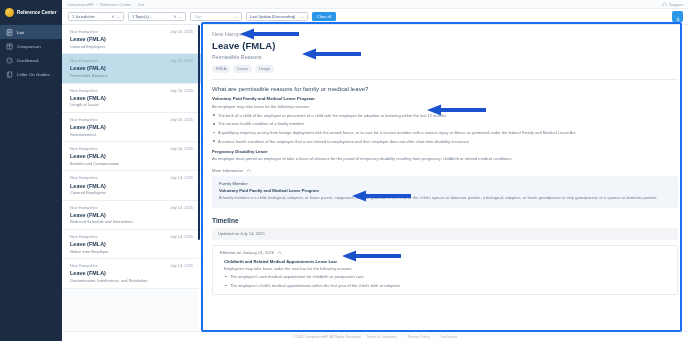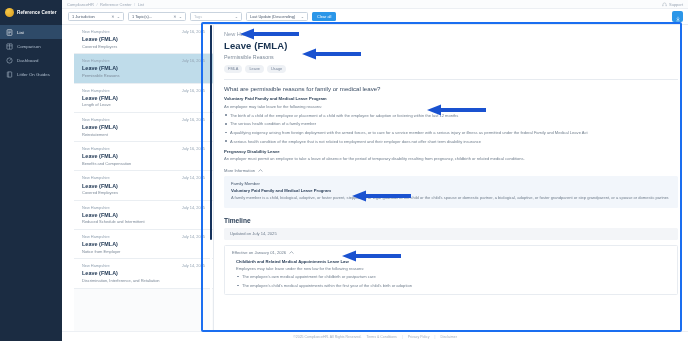--- a/index.html
+++ b/index.html
@@ -75,21 +75,21 @@
   .chip.placeholder .lbl { color: #b4bec9; }
   .chip .x { font-size: 4px; color: #7a8797; }
   .chip .cv { font-size: 4px; color: #7a8797; }
   .clearall {
     height: 9px; border-radius: 1.5px; background: #2b96e8; color: #ffffff;
     font-size: 3.9px; display: flex; align-items: center; justify-content: center;
     padding: 0 5px; border: none;
   }
 
   
-  .body { flex: 1; display: flex; min-height: 0; position: relative; padding-left: 12px; }
+  .body { flex: 1; display: flex; min-height: 0; position: relative; }
 
   
   .listcol {
     width: 140px; flex: 0 0 140px; background: #fafbfc;
     border-right: 1px solid #e6eaef; overflow: hidden; position: relative;
   }
   .list-inner { padding: 0 0 0 0; }
   .lrow {
     padding: 4px 8px 4.5px 8px;
     border-bottom: 1px solid #eaeef2;

